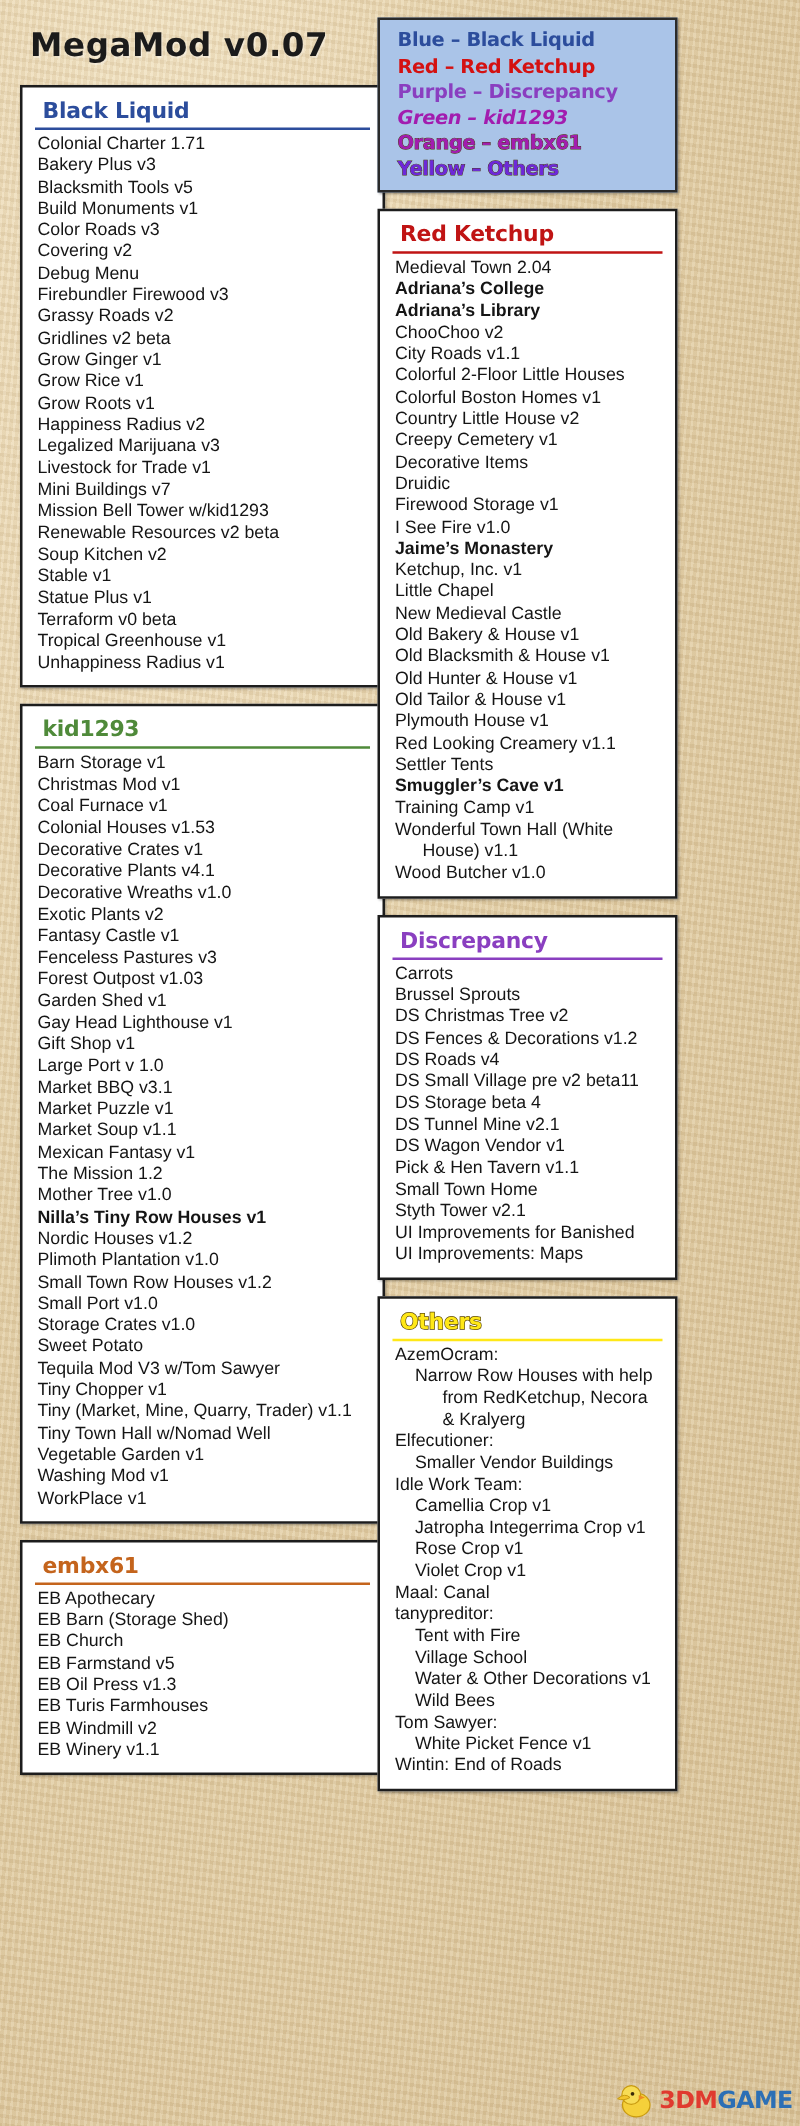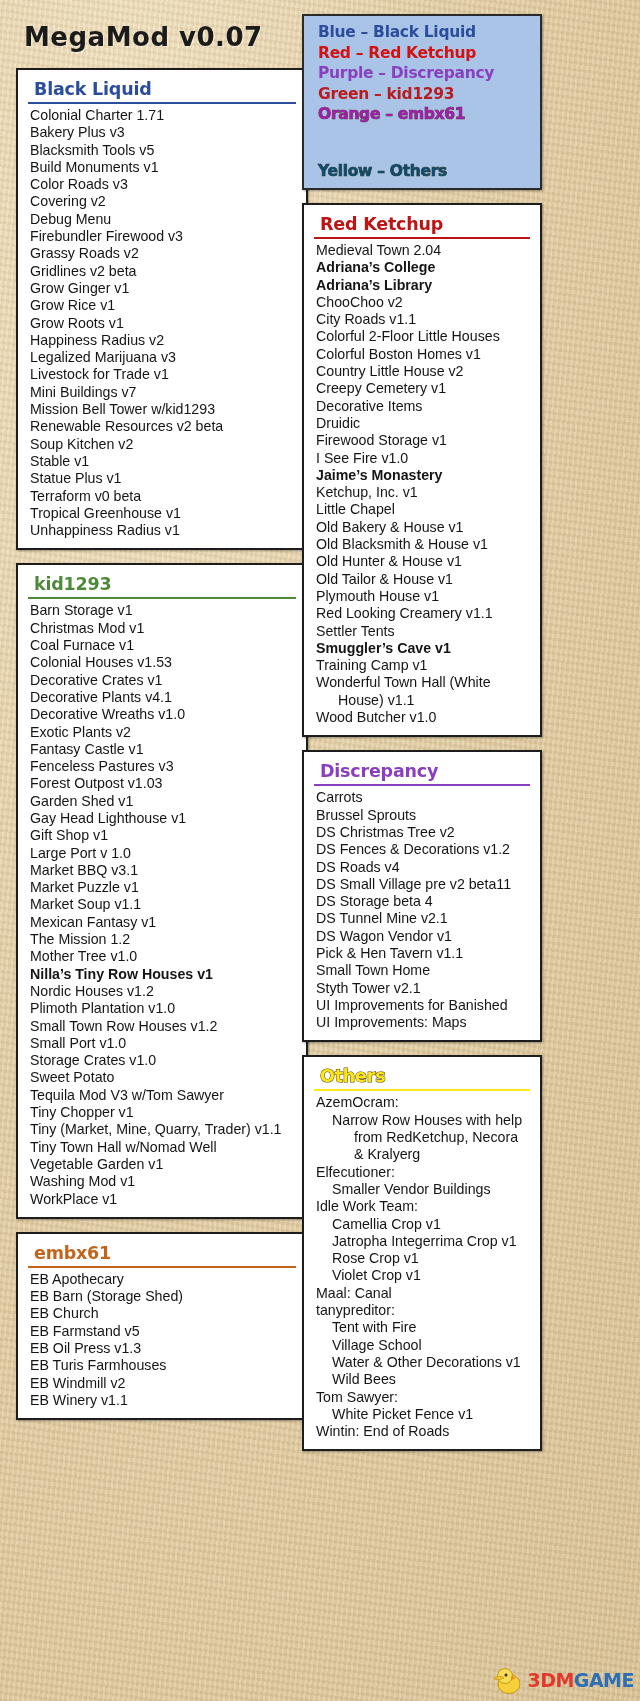--- a/index.html
+++ b/index.html
@@ -216,23 +216,23 @@
     </div>
 
   </div>
 
   <div class="col-right">
 
     <div class="legend" id="legend-box">
         <div style="color: rgb(44, 77, 156);">Blue – Black Liquid</div>
         <div style="color: rgb(212, 17, 17);">Red – Red Ketchup</div>
         <div style="color: rgb(138, 63, 192);">Purple – Discrepancy</div>
-        <div style="color: #b91c1c;">Green – kid1293</div>
+        <div style="color: #a21caf; font-style: italic;">Green – kid1293</div>
         <div class="outlined" style="color: #a21caf;">Orange – embx61</div>
-        <div class="outlined" style="color: #0c4a6e; margin-top: 36px;">Yellow – Others</div>
+        <div class="outlined" style="color: #6d28d9;">Yellow – Others</div>
       </div>
 
     <div class="card">
       <div class="card-head" style="color:#c01414">Red Ketchup</div>
       <div class="rule" style="background:#c01414"></div>
       <ul class="items" id="list-red-ketchup">
           <li>Medieval Town 2.04</li>
           <li class="b">Adriana’s College</li>
           <li class="b">Adriana’s Library</li>
           <li>ChooChoo v2</li>
@@ -241,20 +241,21 @@
           <li>Colorful Boston Homes v1</li>
           <li>Country Little House v2</li>
           <li>Creepy Cemetery v1</li>
           <li>Decorative Items</li>
           <li>Druidic</li>
           <li>Firewood Storage v1</li>
           <li>I See Fire v1.0</li>
           <li class="b">Jaime’s Monastery</li>
           <li>Ketchup, Inc. v1</li>
           <li>Little Chapel</li>
+          <li>New Medieval Castle</li>
           <li>Old Bakery &amp; House v1</li>
           <li>Old Blacksmith &amp; House v1</li>
           <li>Old Hunter &amp; House v1</li>
           <li>Old Tailor &amp; House v1</li>
           <li>Plymouth House v1</li>
           <li>Red Looking Creamery v1.1</li>
           <li>Settler Tents</li>
           <li class="b">Smuggler’s Cave v1</li>
           <li>Training Camp v1</li>
           <li>Wonderful Town Hall (White House) v1.1</li>

